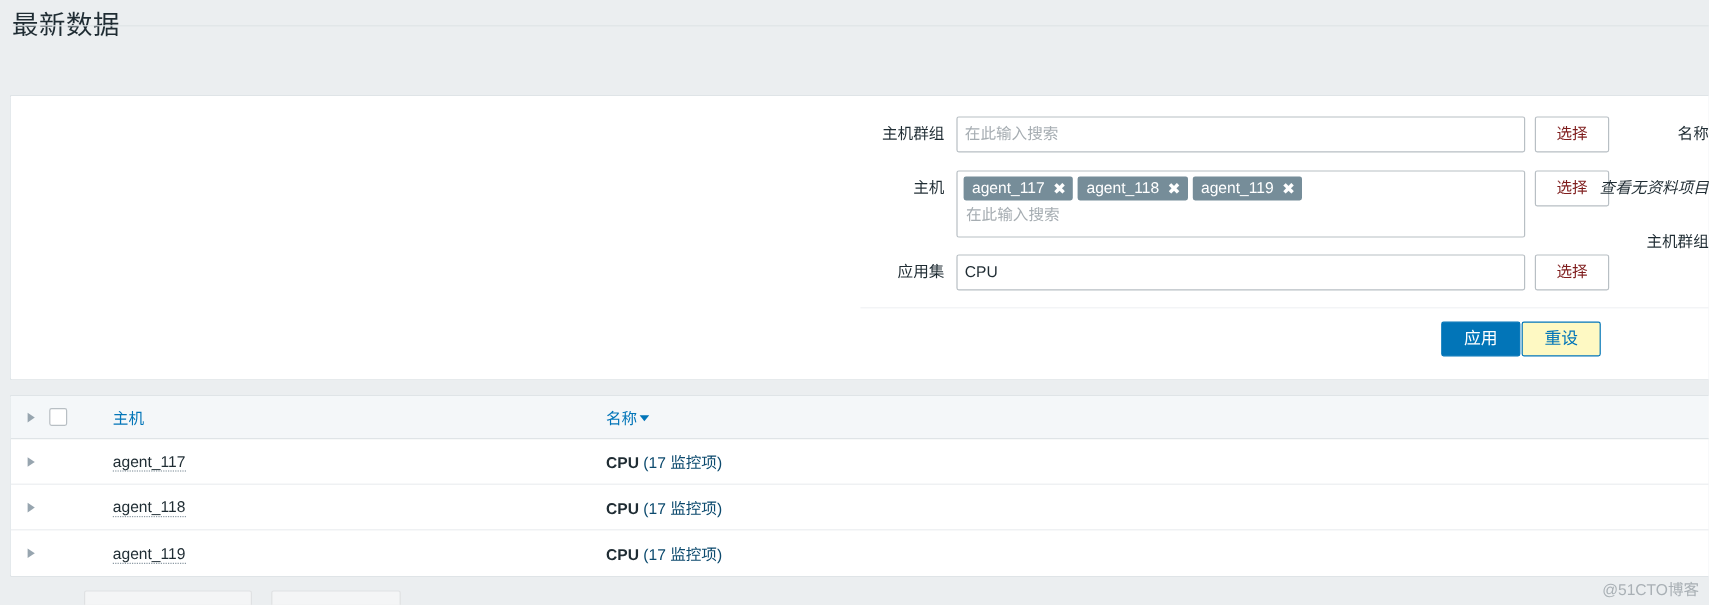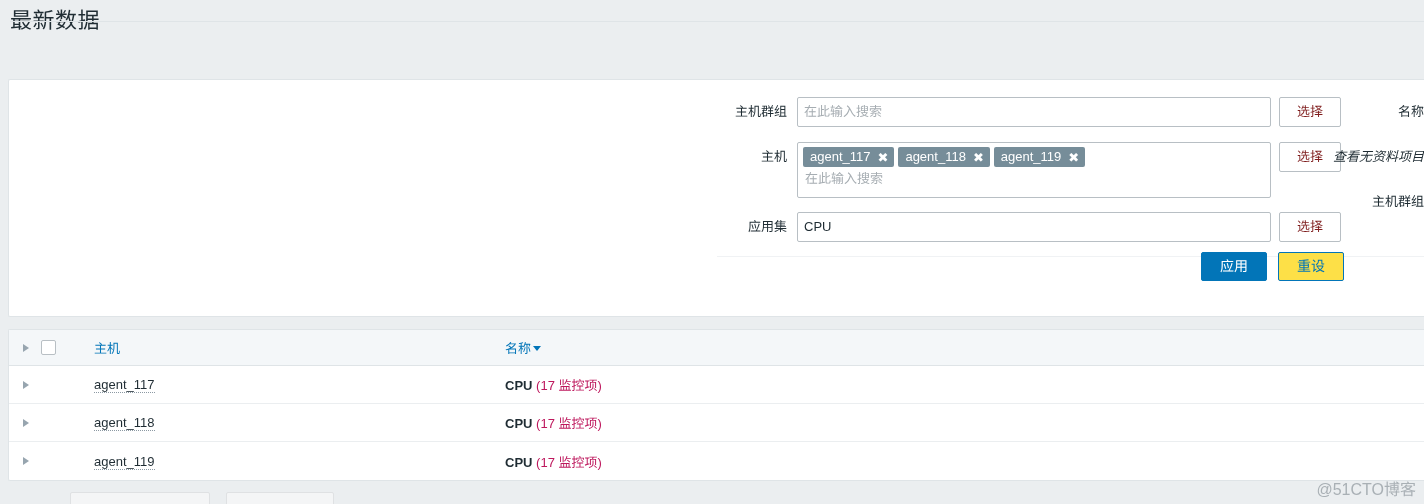--- a/index.html
+++ b/index.html
@@ -159,43 +159,43 @@
     left: 708px;
     right: 0;
     top: 176px;
     height: 1px;
     background: #f0f2f4;
   }
 
   .footer-btns {
     position: absolute;
     left: 1201px;
-    top: 252px;
-    display: flex;
-    gap: 11px;
+    top: 268px;
+    display: flex;
+    gap: 1px;
   }
   .btn {
     height: 29px;
     min-width: 66px;
     padding: 0 14px;
     border-radius: 2px;
     font-size: 14px;
     line-height: 27px;
     text-align: center;
     box-sizing: border-box;
     cursor: pointer;
     user-select: none;
   }
   .btn-primary {
     background: #0275b8;
     border: 1px solid #0275b8;
     color: #ffffff;
   }
   .btn-secondary {
-    background: #fde047;
+    background: #fef9c3;
     border: 1px solid #0275b8;
     color: #0275b8;
   }
 
   
   .table-wrap {
     position: absolute;
     left: 8px;
     top: 329px;
     right: 0;
@@ -273,21 +273,21 @@
     border-right: 4px solid transparent;
     vertical-align: 2px;
   }
   .dotted {
     color: #1f2c33;
     border-bottom: 1px dotted #8c99a3;
     cursor: pointer;
     text-decoration: none;
   }
   .appname { font-weight: bold; color: #1f2c33; }
-  .appcount { color: #be185d; }
+  .appcount { color: #0c4a6e; }
 
   
   .bottom-btns {
     position: absolute;
     left: 70px;
     top: 492px;
     display: flex;
     gap: 16px;
   }
   .cut-btn {
@@ -297,21 +297,21 @@
     border: 1px solid #dfe1e3;
     border-radius: 2px;
     box-sizing: border-box;
   }
   .cut-btn.b2 { width: 108px; }
 
   .watermark {
     position: absolute;
     right: 8px;
     bottom: 4px;
-    font-size: 16px;
+    font-size: 13px;
     color: #a9b0b5;
     white-space: nowrap;
   }
 </style>
 </head>
 <body>
 
 <div class="page-head">
   <h1 class="page-title">最新数据</h1>
   <div class="title-rule"></div>

